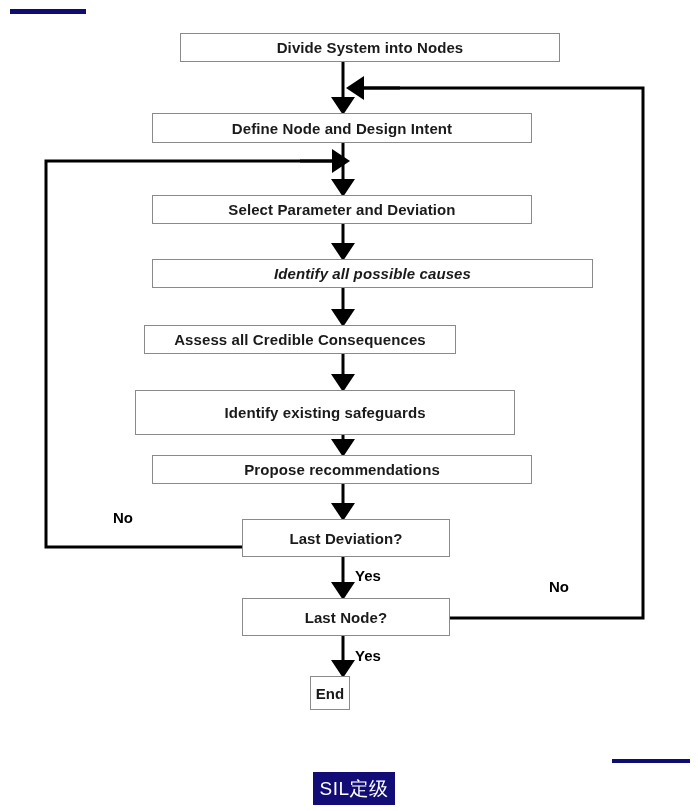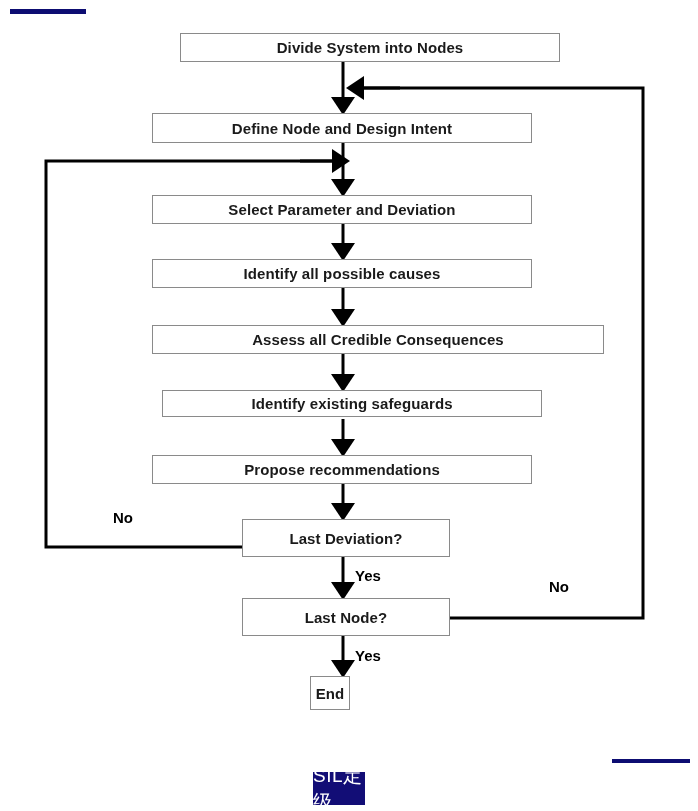--- a/index.html
+++ b/index.html
@@ -111,29 +111,29 @@
   </div>
 
   <div class="node-box" style="left:152px; top:195px; width:380px; height:29px;">
     <span>Select Parameter and Deviation</span>
   </div>
 
   <div class="node-box" style="left:152px; top:113px; width:380px; height:30px;">
     <span>Define Node and Design Intent</span>
   </div>
 
-  <div class="node-box" style="left:152px; top:259px; width:380px; height:29px;">
+  <div class="node-box" style="left:152px; top:259px; width:441px; height:29px;font-style:italic;">
     <span>Identify all possible causes</span>
   </div>
 
-  <div class="node-box" style="left:152px; top:325px; width:452px; height:29px;">
+  <div class="node-box" style="left:144px; top:325px; width:312px; height:29px;">
     <span>Assess all Credible Consequences</span>
   </div>
 
-  <div class="node-box" style="left:162px; top:390px; width:380px; height:27px;">
+  <div class="node-box" style="left:135px; top:390px; width:380px; height:45px;">
     <span>Identify existing safeguards</span>
   </div>
 
   <div class="node-box" style="left:152px; top:455px; width:380px; height:29px;">
     <span>Propose recommendations</span>
   </div>
 
   <div class="node-box" style="left:242px; top:598px; width:208px; height:38px;">
     <span>Last Node?</span>
   </div>
@@ -147,17 +147,17 @@
   </div>
 
   <div class="edge-label" style="left:113px; top:509px;">No</div>
 
   <div class="edge-label" style="left:355px; top:567px;">Yes</div>
 
   <div class="edge-label" style="left:549px; top:578px;">No</div>
 
   <div class="edge-label" style="left:355px; top:647px;">Yes</div>
 
-  <div class="footer-badge" style="left:313px; top:772px; width:52px; height:33px;">SIL定级</div>
+  <div class="footer-badge" style="left:313px; top:772px; width:82px; height:33px;">SIL定级</div>
 
   <div class="rule-line" style="left:612px; top:759px; width:78px; height:4px;"></div>
 
 </div>
 
 </body></html>

